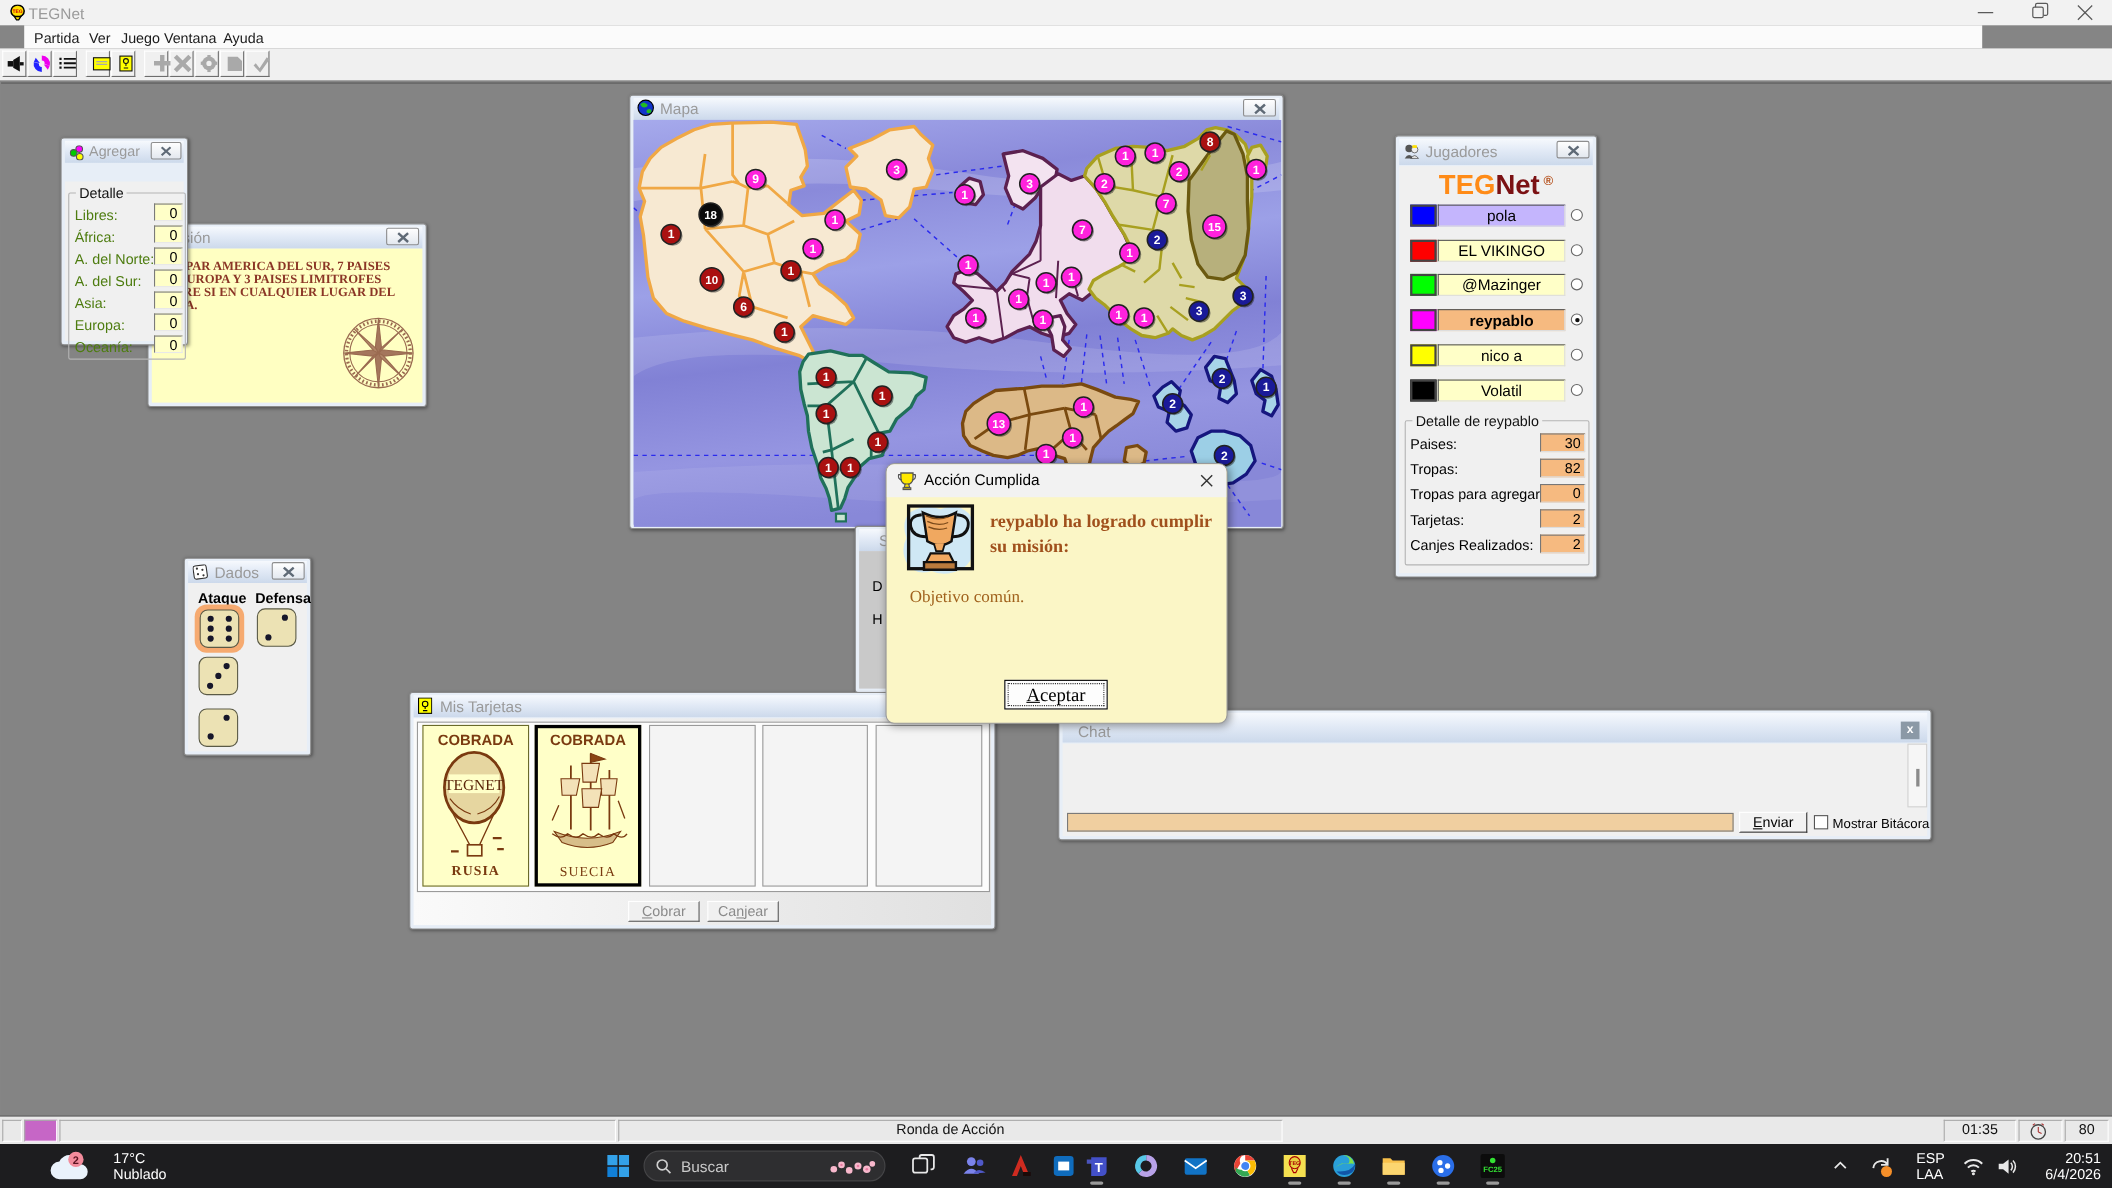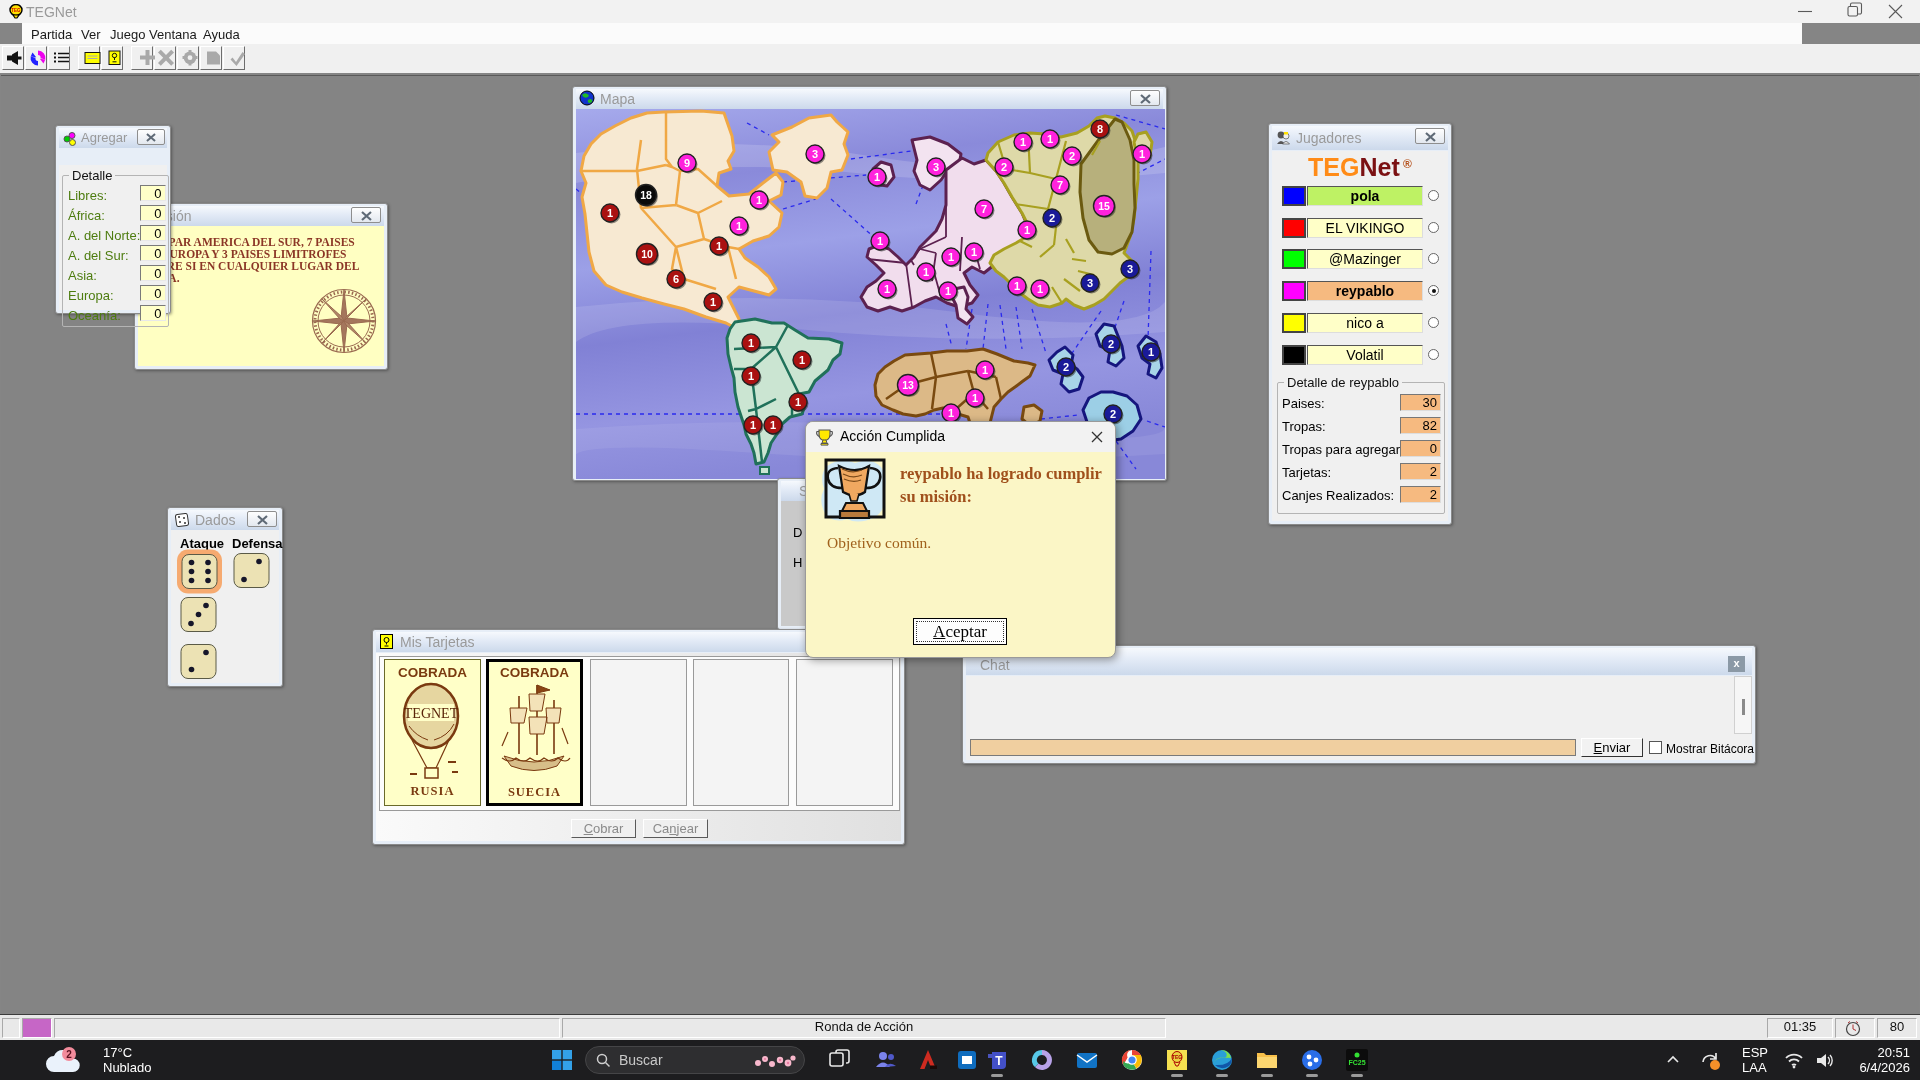--- a/index.html
+++ b/index.html
@@ -485,21 +485,21 @@
   <div class="abs" style="left:110px;top:6px;width:97px;height:147px;background:#ffffc8;border:3px solid #000">
     <div class="abs" style="left:0;top:3px;width:100%;text-align:center;font-weight:bold;font-size:13.5px;color:#7a3a10">COBRADA</div>
     <svg class="abs" style="left:9px;top:18px" width="74" height="104" viewBox="0 0 74 104" stroke="#7a3a10" fill="none">
       <path d="M6 76 q30 12 60 0 l-7 10 q-23 9 -46 0z" fill="#8b4513" fill-opacity=".35"></path>
       <path d="M4 78 q8 6 14 0 q8 6 14 0 q8 6 14 0 q8 6 14 0 q8 6 12 0" stroke-width="1.2"></path>
       <path d="M21 16 v58 M39 5 v70 M56 20 v54" stroke-width="1.6"></path>
       <path d="M12 28 h17 l-3 15 h-13z M31 14 h16 l-3 17 h-12z M31 37 h18 l-3 17 h-14z M48 28 h15 l-2 15 h-12z" fill="#f3e2b8" stroke-width="1"></path>
       <path d="M39 5 l13 5 -13 3z" fill="#8b4513"></path>
       <path d="M10 52 l-6 14 M64 48 l6 16" stroke-width="1.2"></path>
     </svg>
-    <div class="abs" style="left:0;bottom:3px;width:100%;text-align:center;font-family:'Liberation Serif',serif;font-weight:bold;font-size:12.5px;color:#7a3a10;letter-spacing:1px">SUECIA</div>
+    <div class="abs" style="left:0;bottom:3px;width:100%;text-align:center;font-family:'Liberation Serif',serif;font-weight:normal;font-size:12.5px;color:#7a3a10;letter-spacing:1px">SUECIA</div>
   </div>
   <div class="abs" style="left:214px;top:6px;width:97px;height:147px;background:#f4f4f4;border:1px solid #9a9a9a"></div>
   <div class="abs" style="left:317px;top:6px;width:96px;height:147px;background:#f4f4f4;border:1px solid #9a9a9a"></div>
   <div class="abs" style="left:420px;top:6px;width:97px;height:147px;background:#f4f4f4;border:1px solid #9a9a9a"></div>
   <div class="abs" style="left:195px;top:166px;width:65px;height:19px;background:#f0f0f0;border:1px solid;border-color:#fff #5a5a5a #5a5a5a #fff;text-align:center;font-size:13px;color:#8a8a8a;line-height:17px"><u>C</u>obrar</div>
   <div class="abs" style="left:267px;top:166px;width:65px;height:19px;background:#f0f0f0;border:1px solid;border-color:#fff #5a5a5a #5a5a5a #fff;text-align:center;font-size:13px;color:#8a8a8a;line-height:17px">Ca<u>n</u>jear</div>
  </div>
 </div>
 
 <div class="win" style="left:962px;top:645px;width:794px;height:119px">
@@ -533,21 +533,21 @@
         <svg width="11" height="10" viewBox="0 0 11 10">
           <path d="M1 1 L10 9 M10 1 L1 9" stroke="#5f6a76" stroke-width="2.2"></path>
         </svg>
       </div>
  <div class="wbody" id="jugbody" style="top:27px">
   <div class="abs" style="left:0;top:0px;width:100%;height:26px;line-height:26px;text-align:center;font-size:25px;font-weight:bold"><span style="color:#ff8b17">TEG</span><span style="color:#7b1113">Net</span><span style="font-size:12px;color:#b5511c;vertical-align:8px"> ®</span></div>
   <div class="gbox" style="left:5px;top:231px;width:168px;height:132px">
           <span class="lab">Detalle de reypablo</span>
         </div>
  <div class="abs" style="left: 10px; top: 35px; width: 24px; height: 20px; background: rgb(0, 0, 255); border: 2px solid rgb(68, 68, 68);"></div>
-        <div class="abs" style="left: 35px; top: 35px; width: 116px; height: 20px; border-width: 1px; border-style: solid; border-color: rgb(85, 85, 85) rgb(221, 221, 221) rgb(221, 221, 221) rgb(85, 85, 85); border-image: initial; background: #bef264; text-align: center; font-size: 14px; line-height: 19px; font-weight: bold;">pola</div>
+        <div class="abs" style="left: 35px; top: 35px; width: 116px; height: 20px; border-width: 1px; border-style: solid; border-color: rgb(85, 85, 85) rgb(221, 221, 221) rgb(221, 221, 221) rgb(85, 85, 85); border-image: initial; background: #c4b5fd; text-align: center; font-size: 14px; line-height: 19px;">pola</div>
         <div class="abs" style="left: 156px; top: 39px; width: 11px; height: 11px; border-radius: 50%; background: rgb(255, 255, 255); border: 1px solid rgb(102, 102, 102);"></div>
         <div class="abs" style="left: 10px; top: 66.7px; width: 24px; height: 20px; background: rgb(255, 0, 0); border: 2px solid rgb(68, 68, 68);"></div>
         <div class="abs" style="left: 35px; top: 66.7px; width: 116px; height: 20px; border-width: 1px; border-style: solid; border-color: rgb(85, 85, 85) rgb(221, 221, 221) rgb(221, 221, 221) rgb(85, 85, 85); border-image: initial; background: rgb(255, 255, 200); text-align: center; font-size: 14px; line-height: 19px;">EL VIKINGO</div>
         <div class="abs" style="left: 156px; top: 70.7px; width: 11px; height: 11px; border-radius: 50%; background: rgb(255, 255, 255); border: 1px solid rgb(102, 102, 102);"></div>
         <div class="abs" style="left: 10px; top: 98.4px; width: 24px; height: 20px; background: rgb(0, 255, 0); border: 2px solid rgb(68, 68, 68);"></div>
         <div class="abs" style="left: 35px; top: 98.4px; width: 116px; height: 20px; border-width: 1px; border-style: solid; border-color: rgb(85, 85, 85) rgb(221, 221, 221) rgb(221, 221, 221) rgb(85, 85, 85); border-image: initial; background: rgb(255, 255, 200); text-align: center; font-size: 14px; line-height: 19px;">@Mazinger</div>
         <div class="abs" style="left: 156px; top: 102.4px; width: 11px; height: 11px; border-radius: 50%; background: rgb(255, 255, 255); border: 1px solid rgb(102, 102, 102);"></div>
         <div class="abs" style="left: 10px; top: 130.1px; width: 24px; height: 20px; background: rgb(255, 0, 255); border: 2px solid rgb(68, 68, 68);"></div>
         <div class="abs" style="left: 35px; top: 130.1px; width: 116px; height: 20px; border-width: 1px; border-style: solid; border-color: rgb(85, 85, 85) rgb(221, 221, 221) rgb(221, 221, 221) rgb(85, 85, 85); border-image: initial; background: rgb(246, 186, 128); text-align: center; font-size: 14px; line-height: 19px; font-weight: bold;">reypablo</div>
         <div class="abs" style="left: 156px; top: 134.1px; width: 11px; height: 11px; border-radius: 50%; background: rgb(255, 255, 255); border: 1px solid rgb(102, 102, 102);">

